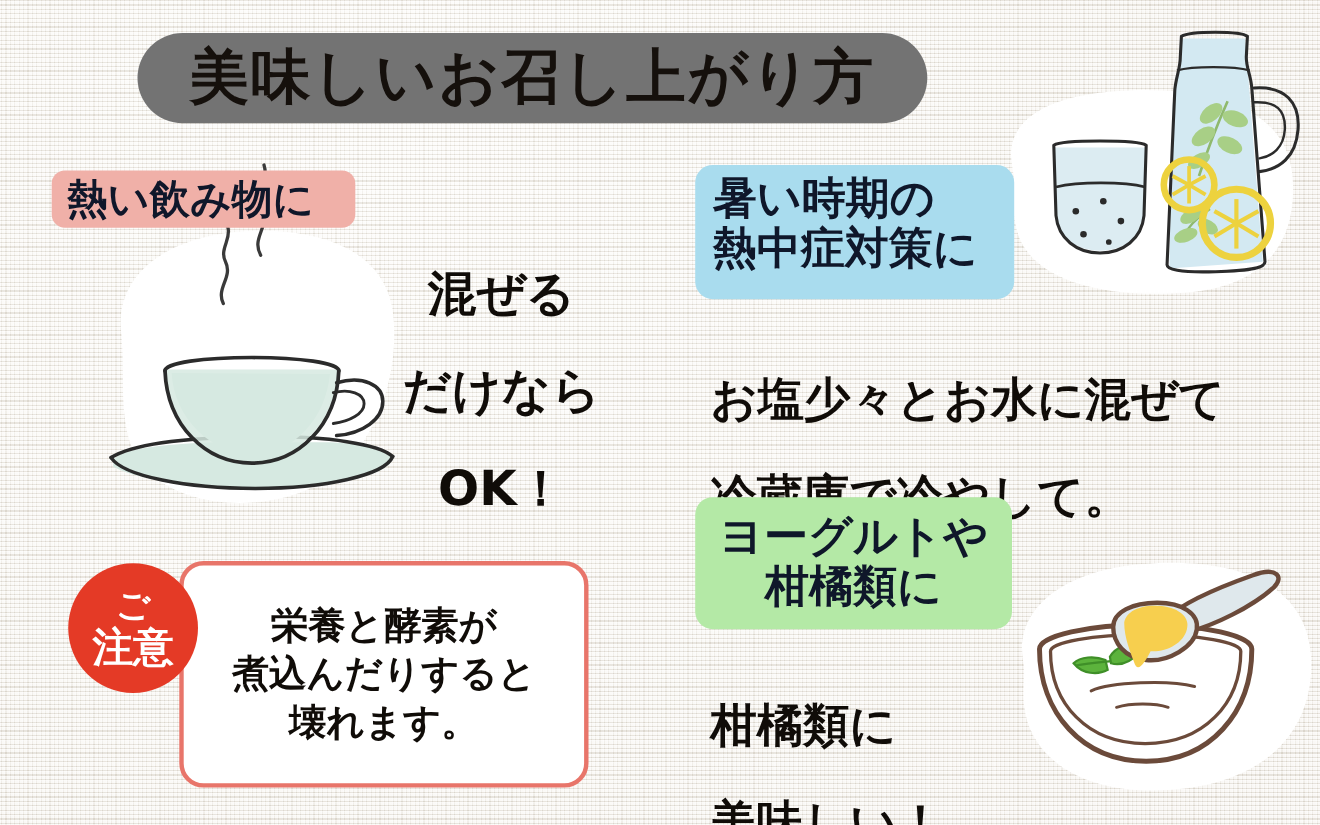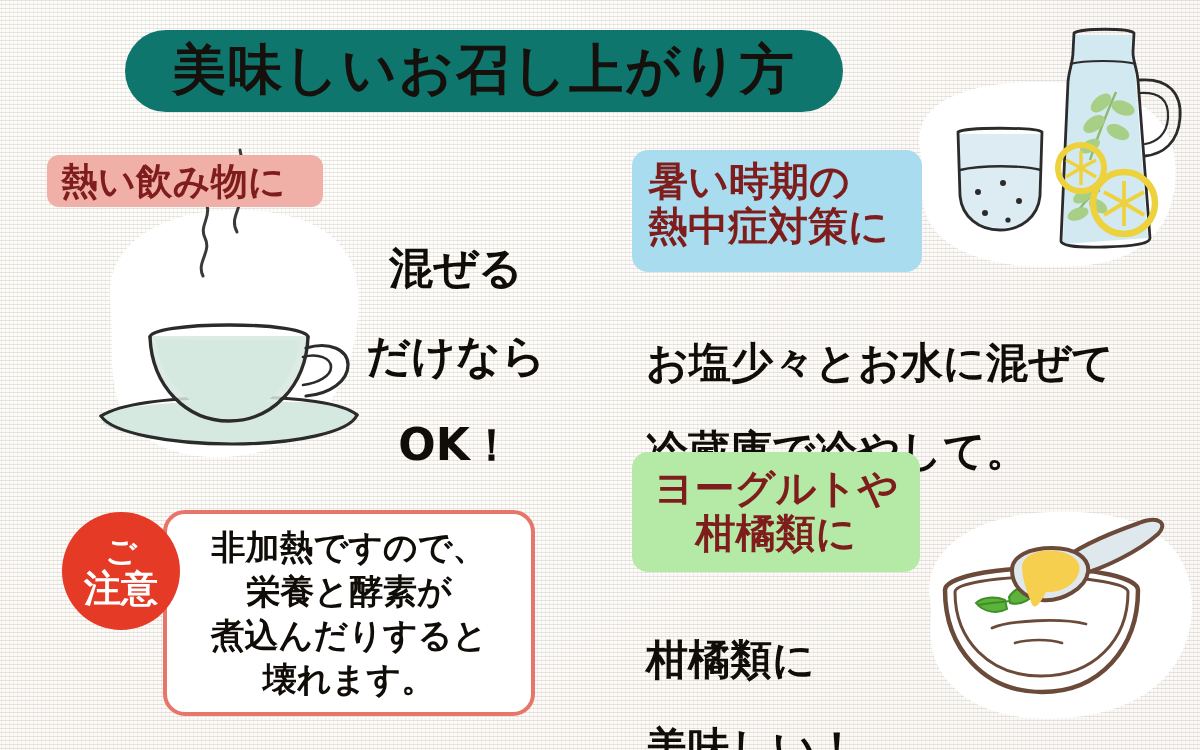--- a/index.html
+++ b/index.html
@@ -16,37 +16,37 @@
     background-image:
       repeating-linear-gradient(0deg, rgba(255,255,255,.62) 0px, rgba(255,255,255,.62) 1px, rgba(197,190,178,.30) 1px, rgba(197,190,178,.30) 2px, rgba(255,255,255,.45) 2px, rgba(255,255,255,.45) 4px),
       repeating-linear-gradient(90deg, rgba(255,255,255,.60) 0px, rgba(255,255,255,.60) 1px, rgba(197,190,178,.28) 1px, rgba(197,190,178,.28) 2px, rgba(255,255,255,.42) 2px, rgba(255,255,255,.42) 4px),
       radial-gradient(circle at 30% 20%, #faf8f3 0%, #efebe3 70%);
   }
   .layer{position:absolute;inset:0;}
 
   
   #title-banner{
     position:absolute;left:125px;top:30px;width:718px;height:82px;
-    background:#0f766e;border-radius:41px;
+    background:#737373;border-radius:41px;
     display:flex;align-items:center;justify-content:center;
   }
   #title-text{
     font-size:54px;font-weight:bold;color:#15100c;letter-spacing:2px;
     white-space:nowrap;line-height:1;
     transform:translateY(-1px);
   }
 
   
   .pill{
     position:absolute;display:flex;flex-direction:column;
     justify-content:center;border-radius:16px;
     box-sizing:border-box;
   }
   .pill .ln{
-    font-size:40px;font-weight:bold;color:#7f1d1d;line-height:1.12;
+    font-size:40px;font-weight:bold;color:#0f172a;line-height:1.12;
     white-space:nowrap;
   }
 
   #label-hot{left:47px;top:155px;width:276px;height:52px;background:#f0b0a8;
     padding:0 14px;border-radius:12px;}
   #label-hot .ln{font-size:37px;line-height:1;}
 
   #label-heat{left:632px;top:150px;width:290px;height:122px;background:#a9dcee;
     padding:6px 16px 20px 16px;}
   #label-heat .ln{font-size:40px;}
@@ -234,21 +234,20 @@
   <div class="ln">ヨーグルトや</div>
   <div class="ln">柑橘類に</div>
 </div>
 
 <div class="body-text" id="text-pour">
   <div class="ln">柑橘類に</div>
   <div class="ln">美味しい！</div>
 </div>
 
 <div id="caution-box">
-  <div class="ln">非加熱ですので、</div>
   <div class="ln">栄養と酵素が</div>
   <div class="ln">煮込んだりすると</div>
   <div class="ln">壊れます。</div>
 </div>
 
 <div id="caution-badge">
   <div class="ln small">ご</div>
   <div class="ln big">注意</div>
 </div>
 

